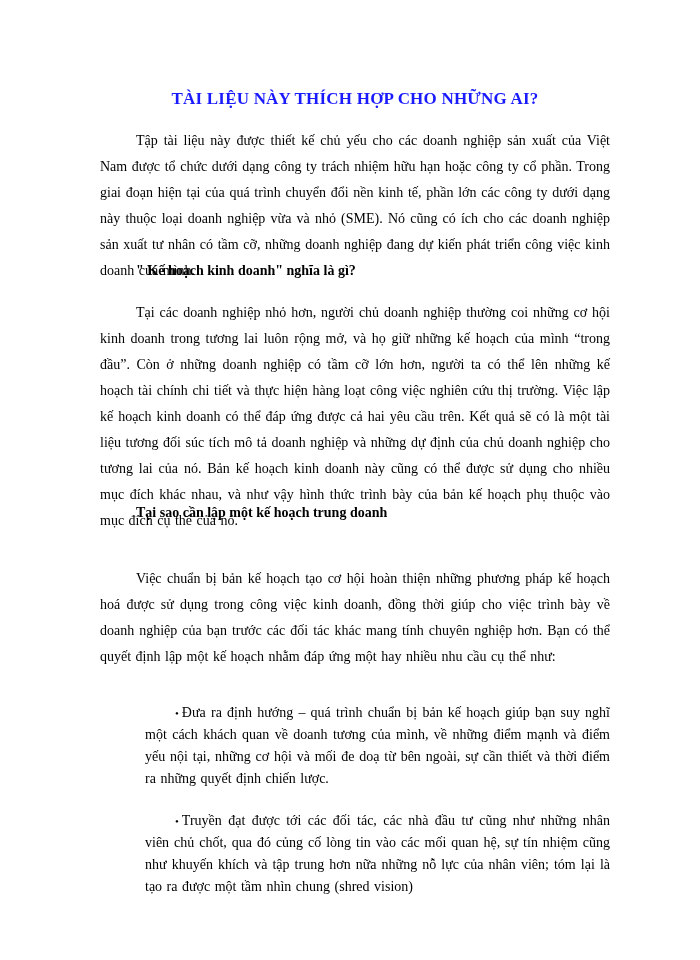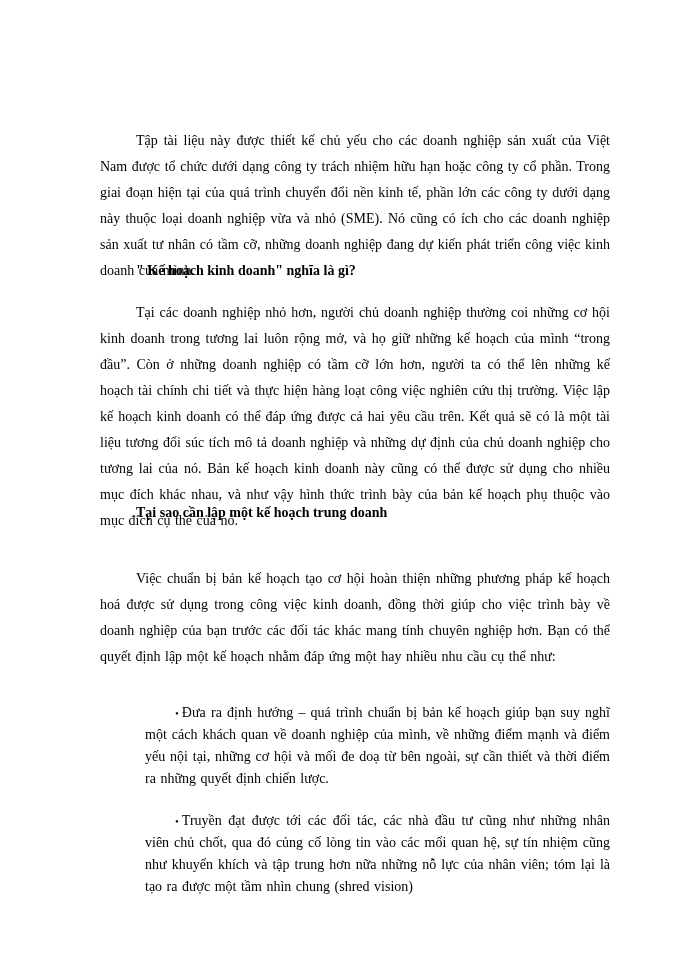--- a/index.html
+++ b/index.html
@@ -12,28 +12,29 @@
       text-align: justify; text-indent: 36px; margin: 0; word-spacing: 1px; }
     .heading { position: absolute; left: 136px; font-size: 14px; font-weight: bold; margin: 0; }
     .bullet { position: absolute; left: 145px; width: 465px; font-size: 14px; line-height: 22px;
       text-align: justify; text-indent: 30px; margin: 0; word-spacing: 1px; }
     .bullet .dot { font-size: 11px; margin-right: 3px; }
   </style>
 </head>
 <body>
 
 <div class="page">
+  <h1 class="title" style="margin:0;">TÀI LIỆU NÀY THÍCH HỢP CHO NHỮNG AI?</h1>
 
   <p class="para" style="top:128px;">Tập tài liệu này được thiết kế chủ yếu cho các doanh nghiệp sản xuất của Việt Nam được tổ chức dưới dạng công ty trách nhiệm hữu hạn hoặc công ty cổ phần. Trong giai đoạn hiện tại của quá trình chuyển đổi nền kinh tế, phần lớn các công ty dưới dạng này thuộc loại doanh nghiệp vừa và nhỏ (SME). Nó cũng có ích cho các doanh nghiệp sản xuất tư nhân có tầm cỡ, những doanh nghiệp đang dự kiến phát triển công việc kinh doanh của mình.</p>
 
   <h2 class="heading" style="top:263px;">" Kế hoạch kinh doanh" nghĩa là gì?</h2>
 
   <p class="para" style="top:300px;">Tại các doanh nghiệp nhỏ hơn, người chủ doanh nghiệp thường coi những cơ hội kinh doanh trong tương lai luôn rộng mở, và họ giữ những kế hoạch của mình “trong đầu”. Còn ở những doanh nghiệp có tầm cỡ lớn hơn, người ta có thể lên những kế hoạch tài chính chi tiết và thực hiện hàng loạt công việc nghiên cứu thị trường. Việc lập kế hoạch kinh doanh có thể đáp ứng được cả hai yêu cầu trên. Kết quả sẽ có là một tài liệu tương đối súc tích mô tả doanh nghiệp và những dự định của chủ doanh nghiệp cho tương lai của nó. Bản kế hoạch kinh doanh này cũng có thể được sử dụng cho nhiều mục đích khác nhau, và như vậy hình thức trình bày của bản kế hoạch phụ thuộc vào mục đích cụ thể của nó.</p>
 
   <h2 class="heading" style="top:505px;">Tại sao cần lập một kế hoạch trung doanh</h2>
 
   <p class="para" style="top:566px;">Việc chuẩn bị bản kế hoạch tạo cơ hội hoàn thiện những phương pháp kế hoạch hoá được sử dụng trong công việc kinh doanh, đồng thời giúp cho việc trình bày về doanh nghiệp của bạn trước các đối tác khác mang tính chuyên nghiệp hơn. Bạn có thể quyết định lập một kế hoạch nhằm đáp ứng một hay nhiều nhu cầu cụ thể như:</p>
 
 
-  <p class="bullet" style="top:702px;"><span class="dot">•</span><span>Đưa ra định hướng – quá trình chuẩn bị bản kế hoạch giúp bạn suy nghĩ một cách khách quan về doanh nghiệp của mình, về những điểm mạnh và điểm yếu nội tại, những cơ hội và mối đe doạ từ bên ngoài, sự cần thiết và thời điểm ra những quyết định chiến lược.</span></p>
+  <p class="bullet" style="top:702px;"><span class="dot">•</span><span>Đưa ra định hướng – quá trình chuẩn bị bản kế hoạch giúp bạn suy nghĩ một cách khách quan về doanh tương của mình, về những điểm mạnh và điểm yếu nội tại, những cơ hội và mối đe doạ từ bên ngoài, sự cần thiết và thời điểm ra những quyết định chiến lược.</span></p>
 
   <p class="bullet" style="top:810px;"><span class="dot">•</span><span>Truyền đạt được tới các đối tác, các nhà đầu tư cũng như những nhân viên chủ chốt, qua đó củng cố lòng tin vào các mối quan hệ, sự tín nhiệm cũng như khuyến khích và tập trung hơn nữa những nỗ lực của nhân viên; tóm lại là tạo ra được một tầm nhìn chung (shred vision)</span></p>
 </div>
 
 </body></html>

